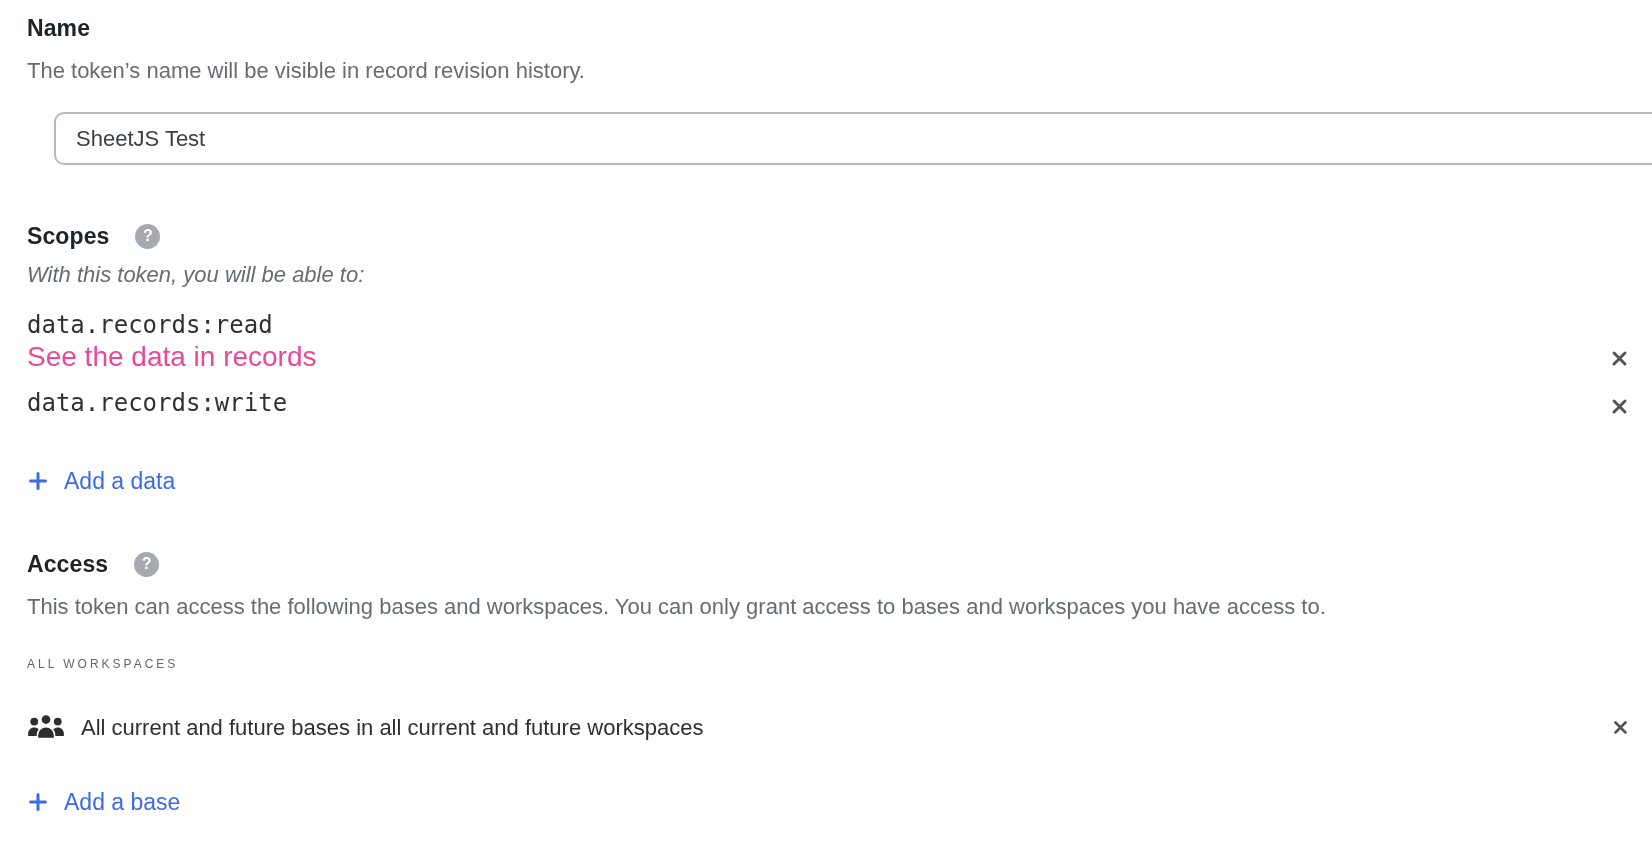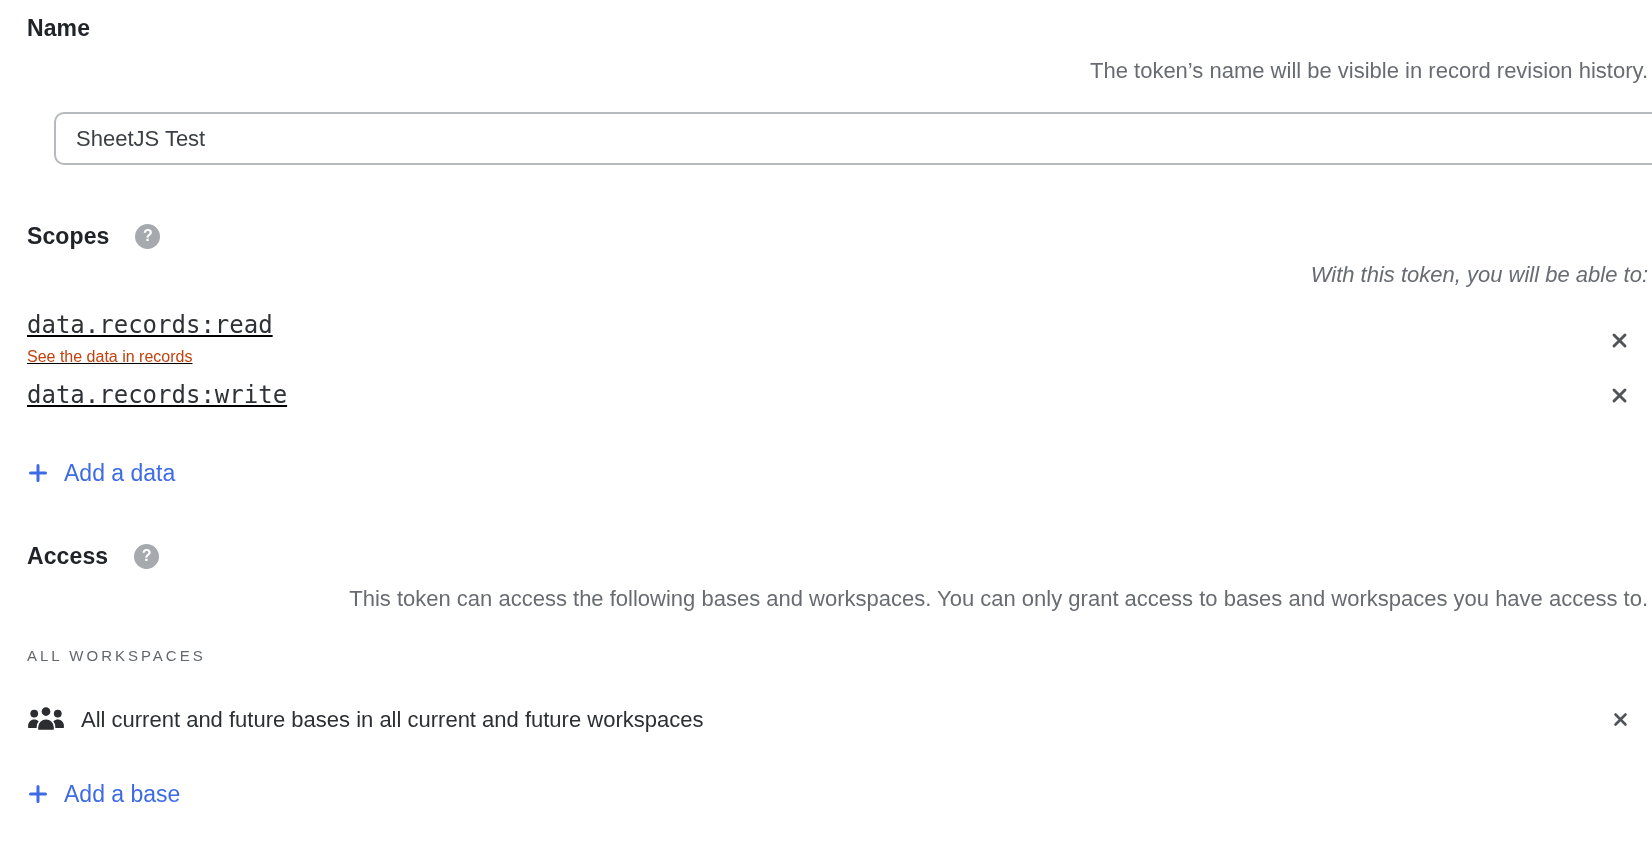--- a/index.html
+++ b/index.html
@@ -47,21 +47,20 @@
     font-size: 16px;
     font-weight: 700;
     line-height: 1;
     font-family: "Liberation Sans", sans-serif;
   }
   .desc {
     margin: 14px 0 0 0;
     font-size: 22px;
     line-height: 28px;
     color: #686c72;
-    text-align: right;
   }
   .name-input {
     box-sizing: border-box;
     display: block;
     width: 100%;
     height: 53px;
     margin-top: 27px;
     border: 2px solid #b6b9be;
     border-radius: 10px;
     padding: 0 20px;
@@ -69,37 +68,36 @@
     color: #3c4045;
     font-family: "Liberation Sans", "DejaVu Sans", sans-serif;
     outline: none;
     background: #ffffff;
     margin-left: 27px;
   }
   .scopes-section { margin-top: 56px; }
   .scopes-desc { margin-top: 10px; font-style: italic; }
   .scope-row {
     display: flex;
-    align-items: center;
+    align-items: flex-end;
     justify-content: space-between;
     margin-top: 20px;
-    text-decoration: underline;
-  }
-  .scope-row + .scope-row { margin-top: 8px; }
+  }
+  .scope-row + .scope-row { margin-top: 16px; }
   .mono {
     font-family: "DejaVu Sans Mono", "Liberation Mono", monospace;
     font-size: 24px;
     line-height: 32px;
     color: #2e3135;
   }
   .sub-desc {
     margin: 2px 0 0 0;
-    font-size: 16px;
-    line-height: 28px;
-    color: #c2410c;
+    font-size: 28px;
+    line-height: 28px;
+    color: #ec4899;
   }
   .close-btn {
     background: none;
     border: none;
     padding: 4px;
     margin-right: 16px;
     cursor: pointer;
     display: inline-flex;
     align-items: center;
     justify-content: center;
@@ -118,21 +116,21 @@
   .add-link .add-label {
     font-size: 23px;
     line-height: 28px;
     font-weight: 500;
     color: #3d6be6;
     font-family: "Liberation Sans", "DejaVu Sans", sans-serif;
   }
   .access-section { margin-top: 54px; }
   .group-label {
     margin-top: 32px;
-    font-size: 15px;
+    font-size: 12px;
     line-height: 22px;
     letter-spacing: 3px;
     color: #63676c;
     font-weight: 400;
   }
   .access-row {
     display: flex;
     align-items: center;
     margin-top: 36px;
   }

